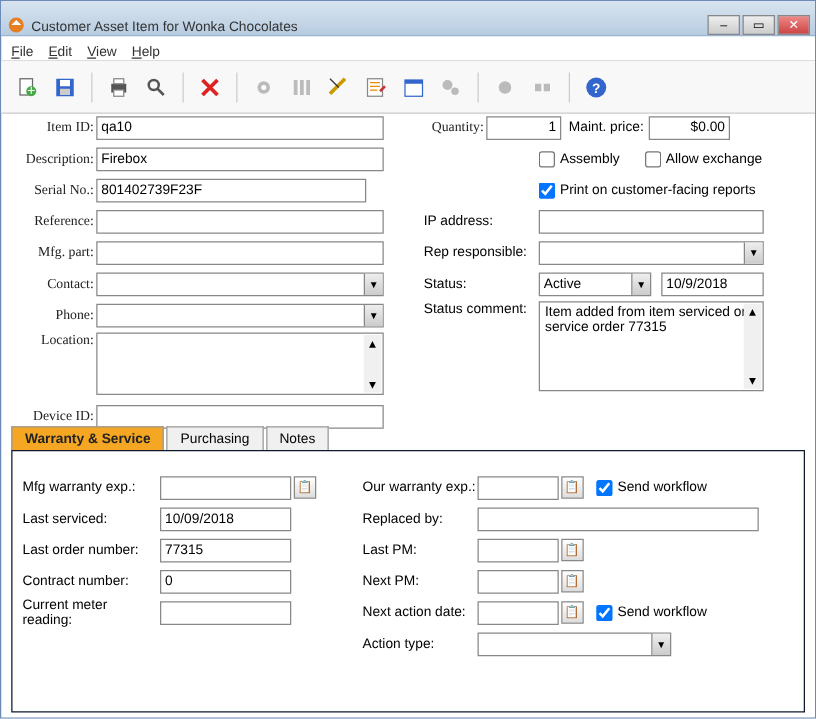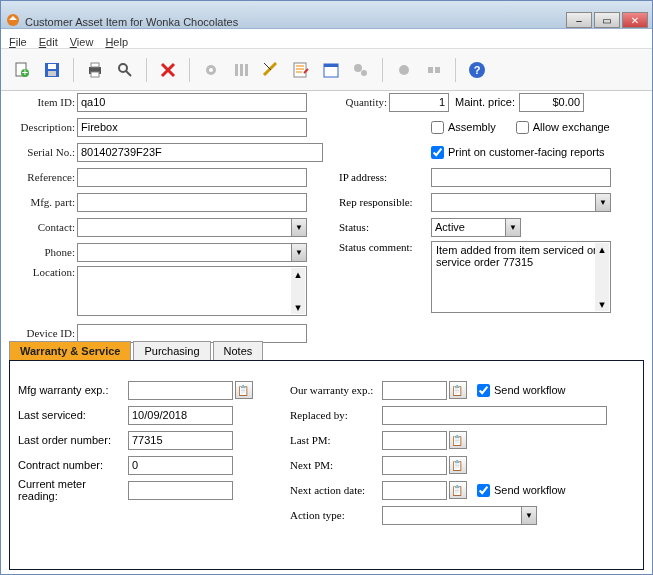--- a/index.html
+++ b/index.html
@@ -14,21 +14,21 @@
 .btn.min, .btn.max { background: linear-gradient(#eee,#ccc); }
 .menubar { height: 20px; display: flex; align-items: flex-end; padding: 0 8px; gap: 12px; border-bottom: 1px solid #ddd; }
 .menubar span { color: #333; cursor: default; }
 .menubar span u { text-decoration: underline; }
 .toolbar { height: 42px; display: flex; align-items: center; padding: 0 8px; gap: 4px; border-bottom: 1px solid #ccc; background: #f8f8f8; }
 .tbtn { width: 26px; height: 26px; border: 1px solid transparent; display: flex; align-items: center; justify-content: center; cursor: default; background: #f8f8f8; border-radius: 2px; }
 .tsep { width: 1px; height: 24px; background: #ccc; margin: 0 4px; }
 .content { position: absolute; top: 90px; left: 8px; right: 8px; bottom: 8px; }
 .row { display: flex; align-items: center; margin-bottom: 3px; height: 22px; }
 .lbl { width: 68px; text-align: right; padding-right: 2px; color: #222; font-family: Liberation Serif, serif; }
-.lbl2 { width: 92px; font-family: Liberation Serif, serif; }
+.lbl2 { width: 92px; }
 .lbl3 { width: 110px; }
 .inp { border: 1px solid #888; height: 19px; padding: 1px 3px; background: #fff; }
 .combo { border: 1px solid #888; height: 19px; background: #fff; display: flex; align-items: center; position: relative; }
 .combo .cbtn { width: 15px; height: 17px; background: linear-gradient(#eee,#ccc); border-left: 1px solid #888; position: absolute; right: 0; top: 0; display: flex; align-items: center; justify-content: center; font-size: 8px; }
 .tarea { border: 1px solid #888; background: #fff; position: relative; padding: 2px 4px; }
 .tarea .scroll { position: absolute; right: 1px; top: 1px; width: 14px; bottom: 1px; background: #f0f0f0; display: flex; flex-direction: column; justify-content: space-between; font-size: 8px; text-align: center; }
 .cbx { display: flex; align-items: center; gap: 4px; }
 .cbx input { width: 13px; height: 13px; }
 .left-col { position: absolute; left: 0; top: 0; width: 320px; }
 .right-col { position: absolute; left: 330px; top: 0; right: 0; }
@@ -168,21 +168,21 @@
       <div class="row">
           <span class="lbl">Item ID:</span>
           <input class="inp" style="width: 230px;" value="qa10">
         </div>
       <div class="row">
           <span class="lbl">Description:</span>
           <input class="inp" style="width: 230px;" value="Firebox">
         </div>
       <div class="row">
           <span class="lbl">Serial No.:</span>
-          <input class="inp" style="width: 246px;" value="801402739F23F">
+          <input class="inp" style="width: 216px;" value="801402739F23F">
         </div>
       <div class="row">
           <span class="lbl">Reference:</span>
           <input class="inp" style="width: 230px;" value="">
         </div>
       <div class="row">
           <span class="lbl">Mfg. part:</span>
           <input class="inp" style="width: 230px;" value="">
         </div>
       <div class="row">
@@ -245,20 +245,21 @@
             <span></span>
             <div class="cbtn">▼</div>
           </div>
         </div>
       <div class="row">
         <span class="lbl2">Status:</span>
         <div class="combo" style="width:90px">
             <span style="padding-left:3px">Active</span>
             <div class="cbtn">▼</div>
           </div>
+        <input class="inp" style="width: 82px; margin-left: 8px;" value="10/9/2018">
       </div>
       <div class="row" style="height:auto;align-items:flex-start">
         <span class="lbl2">Status comment:</span>
         <div class="tarea" style="width:180px;height:72px"><span>Item added from item serviced on service order 77315</span><div class="scroll">
               <span>▴</span>
               <span>▾</span>
             </div></div>
       </div>
     </div>
 

